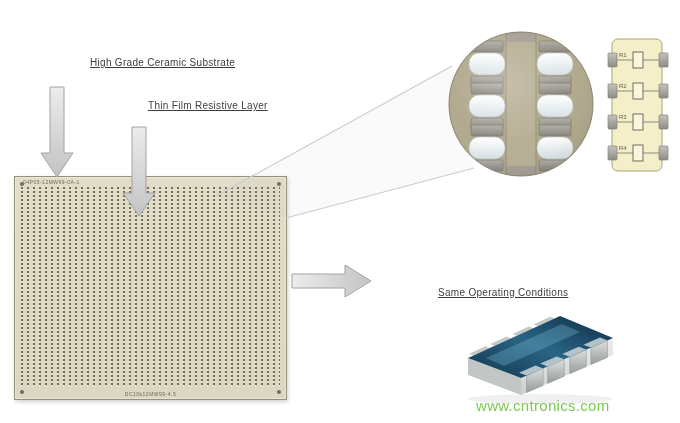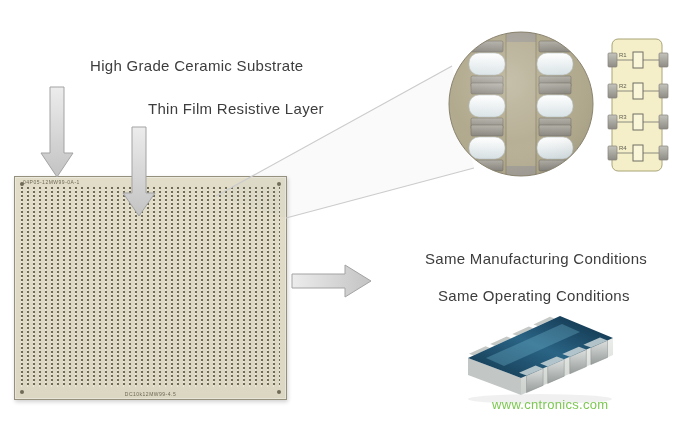--- a/index.html
+++ b/index.html
@@ -2,22 +2,22 @@
 <html style="--text: #3d3d3d; --panel-base: #dbd7c2; --panel-border: #95907c; --panel-dot: #6e6a55; --magnifier-base: #b2aa8e; --magnifier-stroke: #8a8370; --schematic-bg: #f4efc8; --schematic-stroke: #aaa478; --watermark-green: #7cc850; --arrow-stroke: #a3a3a3; --chip-top-dark: #12364d; --chip-top-light: #2a6485;"><head>
 <meta charset="utf-8">
 <style>
   * { margin:0; padding:0; box-sizing:border-box; }
   body { background:#ffffff; }
   .canvas {
     position:relative; width:680px; height:423px; background:#ffffff;
     font-family:"Liberation Sans", sans-serif; overflow:hidden;
   }
   .callout {
-    position:absolute; color:var(--text,#3d3d3d); font-size:15px;
-    letter-spacing:0.3px; white-space:nowrap;
+    position:absolute; color:var(--text,#3d3d3d); font-size:10px;
+    letter-spacing:0.3px; white-space:nowrap;text-decoration:underline;
   }
   .callout.substrate { left:90px;  top:57px; }
   .callout.thinfilm  { left:127px; top:100px;margin-left:21px; }
   .callout.mfg       { left:425px; top:250px; }
   .callout.op        { left:438px; top:287px; }
 
   .overlay { position:absolute; left:0; top:0; pointer-events:none; }
 
   .panel {
     position:absolute; left:14px; top:176px; width:273px; height:224px;
@@ -40,21 +40,21 @@
   .panel-marking.bottom { left:50%; transform:translateX(-50%); bottom:2px; }
   .hole { position:absolute; width:4px; height:4px; border-radius:50%; background:#6f6a57; }
   .hole.tl { left:5px; top:5px; }   .hole.tr { right:5px; top:5px; }
   .hole.bl { left:5px; bottom:5px; }.hole.br { right:5px; bottom:5px; }
 
   .magnifier { position:absolute; left:447px; top:30px; }
   .schematic { position:absolute; left:607px; top:36px; }
   .chip      { position:absolute; left:452px; top:306px; }
 
   .watermark {
-    position:absolute; left:492px; top:397px; font-size:13px;
+    position:absolute; left:476px; top:397px; font-size:15px;
     color:var(--watermark-green,#7cc850); letter-spacing:0.3px; white-space:nowrap;
   }
 </style>
 </head>
 <body>
 
 <div class="canvas">
 
   <div class="panel">
     <div class="panel-marking top">04P05-12MW99-0A-1</div>
@@ -80,21 +80,20 @@
     <polygon points="216,196 452,66 474,168 286,218" fill="rgba(170,170,170,0.06)"></polygon>
     <line x1="216" y1="196" x2="452" y2="66" stroke="#cccccc" stroke-width="1.2"></line>
     <line x1="286" y1="218" x2="474" y2="168" stroke="#cccccc" stroke-width="1.2"></line>
     <polygon points="50,87 64,87 64,153 73,153 57,177 41,153 50,153" fill="url(#arrGradV)" stroke="var(--arrow-stroke,#a3a3a3)" stroke-width="1" stroke-linejoin="round"></polygon>
     <polygon points="132,127 146,127 146,193 155,193 139,216 123,193 132,193" fill="url(#arrGradV)" stroke="var(--arrow-stroke,#a3a3a3)" stroke-width="1" stroke-linejoin="round"></polygon>
     <polygon points="292,274 345,274 345,265 371,281 345,297 345,288 292,288" fill="url(#arrGradH)" stroke="var(--arrow-stroke,#a3a3a3)" stroke-width="1" stroke-linejoin="round"></polygon>
   </svg>
 
   <div class="callout substrate">High Grade Ceramic Substrate</div>
   <div class="callout thinfilm">Thin Film Resistive Layer</div>
-  <div class="callout mfg">Same Manufacturing Conditions</div>
   <div class="callout op">Same Operating Conditions</div>
 
   <svg class="magnifier" width="148" height="148" viewBox="0 0 148 148">
     <defs>
       <clipPath id="magClip">
           <circle cx="74" cy="74" r="72"></circle>
         </clipPath>
       <linearGradient id="padGrad" x1="0" y1="0" x2="0" y2="1">
         <stop offset="0" stop-color="#b3b0a8"></stop>
           <stop offset="1" stop-color="#8a8780"></stop>

